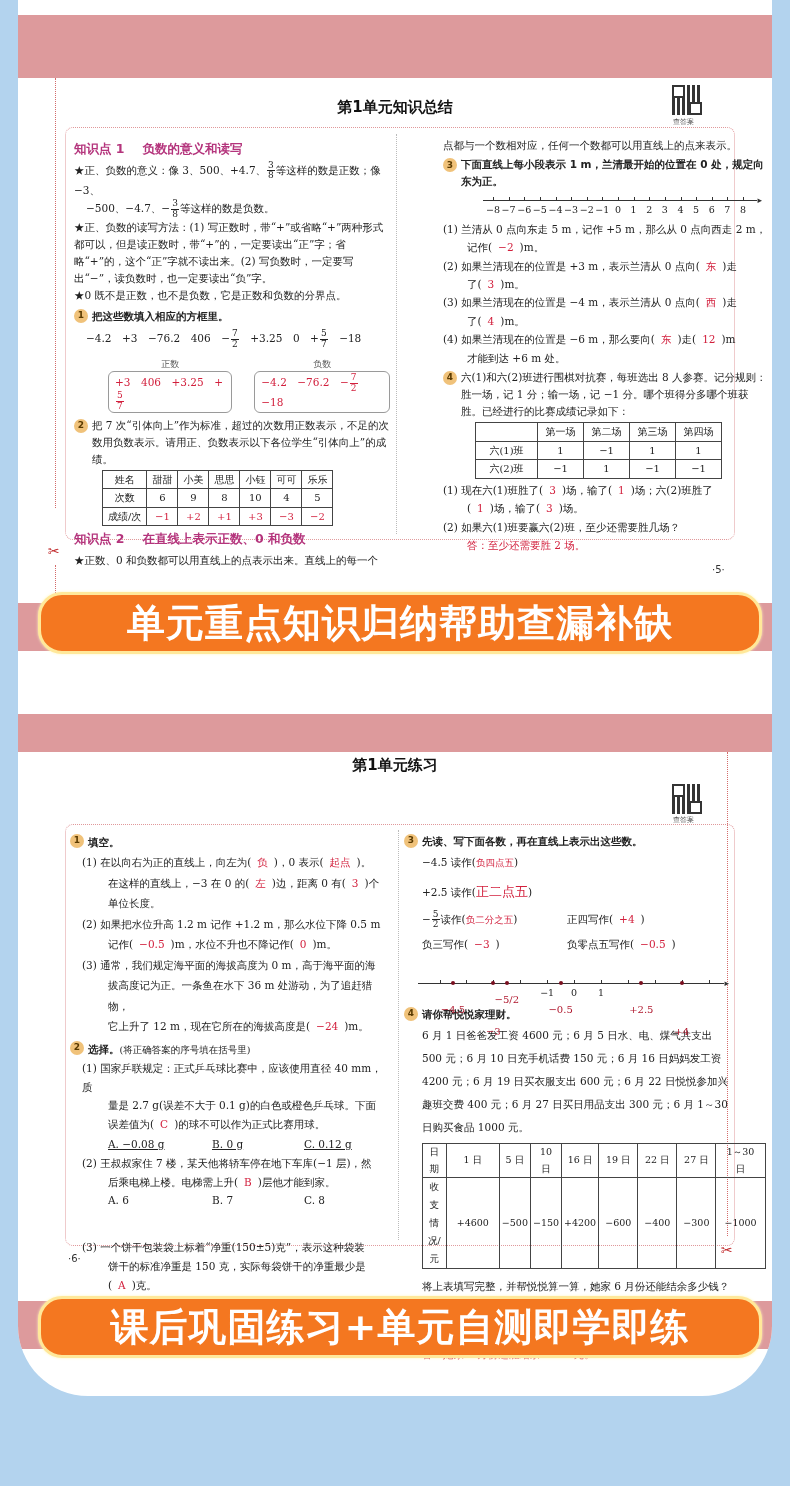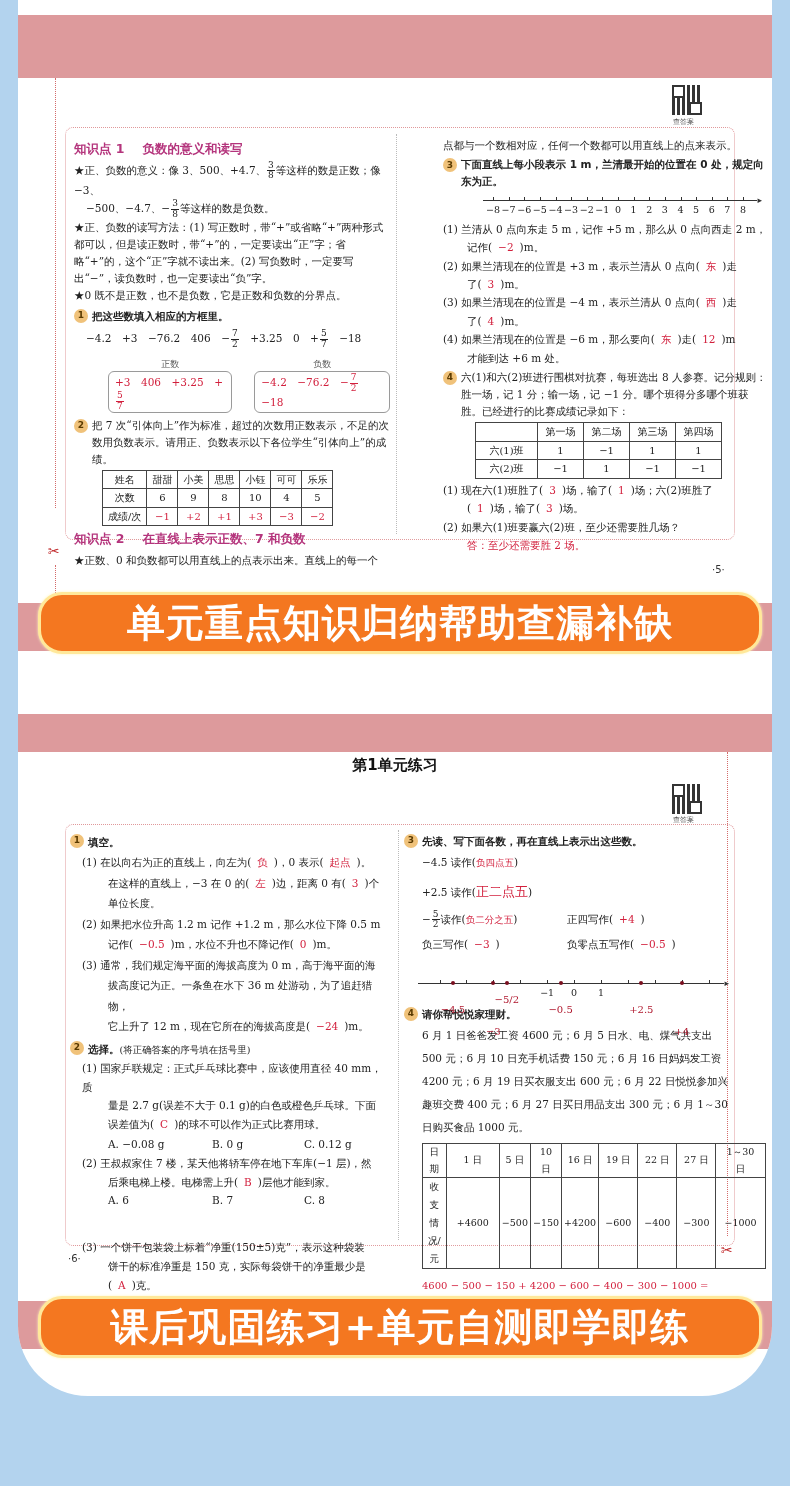--- a/index.html
+++ b/index.html
@@ -60,20 +60,21 @@
 </style>
 </head>
 <body>
 
 <div class="card top">
   <div class="pink-band" style="top:15px;height:63px;"></div>
   <div class="cut-line-v" style="left:37px;top:78px;height:430px;"></div>
   <div class="scissors" style="left:30px;top:543px;">✂</div>
   <div class="cut-line-v" style="left:37px;top:565px;height:40px;"></div>
 
+  <div class="page-title" style="top:98px;">第1单元知识总结</div>
   <div class="qr" style="left:654px;top:85px;"></div>
   <div class="qr-label" style="left:655px;top:117px;">查答案</div>
 
   <div class="frame" style="left:47px;top:127px;width:670px;height:413px;"></div>
   <div class="col-divider" style="left:378px;top:134px;height:400px;"></div>
 
   <div class="col" style="left:56px;top:136px;width:316px;">
     <div class="kp">
       <span>知识点 1</span><span class="sp"></span><span>负数的意义和读写</span>
     </div>
@@ -151,21 +152,21 @@
             <td class="r">−1</td>
             <td class="r">+2</td>
             <td class="r">+1</td>
             <td class="r">+3</td>
             <td class="r">−3</td>
             <td class="r">−2</td>
           </tr>
     </tbody>
       </table>
     <div class="kp" style="margin-top:2px;">
-      <span>知识点 2</span><span class="sp"></span><span>在直线上表示正数、7 和负数</span>
+      <span>知识点 2</span><span class="sp"></span><span>在直线上表示正数、0 和负数</span>
     </div>
     <p>★正数、0 和负数都可以用直线上的点表示出来。直线上的每一个</p>
   </div>
 
   <div class="col" style="left:386px;top:136px;width:324px;margin-left:39px;">
     <p>点都与一个数相对应，任何一个数都可以用直线上的点来表示。</p>
     <div class="q">
       <span class="num">3</span>
       <span class="qh" style="line-height:1.6;">下面直线上每小段表示 1 m，兰清最开始的位置在 0 处，规定向东为正。</span>
     </div>
@@ -283,21 +284,21 @@
     <p style="padding-left:38px;">拔高度记为正。一条鱼在水下 36 m 处游动，为了追赶猎物，</p>
     <p style="padding-left:38px;"><span>它上升了 12 m，现在它所在的海拔高度是(</span><span class="ans">−24</span><span>)m。</span></p>
 
     <div class="q">
       <span class="num">2</span>
       <span><span class="qh">选择。</span><span style="font-size:9.5px;">(将正确答案的序号填在括号里)</span></span>
     </div>
     <p class="ind" style="line-height:1.75;">(1) 国家乒联规定：正式乒乓球比赛中，应该使用直径 40 mm，质</p>
     <p style="padding-left:38px;line-height:1.85;">量是 2.7 g(误差不大于 0.1 g)的白色或橙色乒乓球。下面</p>
     <p style="padding-left:38px;line-height:1.85;"><span>误差值为(</span><span class="ans">C</span><span>)的球不可以作为正式比赛用球。</span></p>
-    <div style="display:flex;padding-left:38px;line-height:1.8;">
+    <div style="display:flex;padding-left:38px;line-height:1.8;text-decoration:underline;">
       <span style="width:104px">A. −0.08 g</span>
         <span style="width:92px">B. 0 g</span>
         <span>C. 0.12 g</span>
     </div>
     <p class="ind" style="line-height:1.8;">(2) 王叔叔家住 7 楼，某天他将轿车停在地下车库(−1 层)，然</p>
     <p style="padding-left:38px;line-height:1.8;"><span>后乘电梯上楼。电梯需上升(</span><span class="ans">B</span><span>)层他才能到家。</span></p>
     <div style="display:flex;padding-left:38px;line-height:1.8;">
       <span style="width:104px">A. 6</span>
         <span style="width:92px">B. 7</span>
         <span>C. 8</span>
@@ -386,20 +387,21 @@
             <td style="padding:0 2px;">−500</td>
             <td style="padding:0 2px;">−150</td>
             <td style="padding:0 2px;">+4200</td>
             <td style="padding:0 6px;">−600</td>
             <td style="padding:0 6px;">−400</td>
             <td style="padding:0 6px;">−300</td>
             <td style="padding:0 8px;">−1000</td>
       </tr>
     </tbody>
       </table>
+    <p style="padding-left:18px;line-height:2.2;">将上表填写完整，并帮悦悦算一算，她家 6 月份还能结余多少钱？</p>
     <p class="ans-line" style="padding-left:18px;line-height:2.2;font-size:10px;">4600 − 500 − 150 + 4200 − 600 − 400 − 300 − 1000 = 5850(元)</p>
     <p class="ans-line" style="padding-left:18px;line-height:2.2;">答：她家 6 月份还能结余 5850 元。</p>
   </div>
 
   <div class="pagenum" style="left:50px;top:541px;">·6·</div>
 
   <div class="pink-band" style="top:589px;height:48px;"></div>
 </div>
 
 <div class="banner" style="top:1296px;">课后巩固练习+单元自测即学即练</div>

